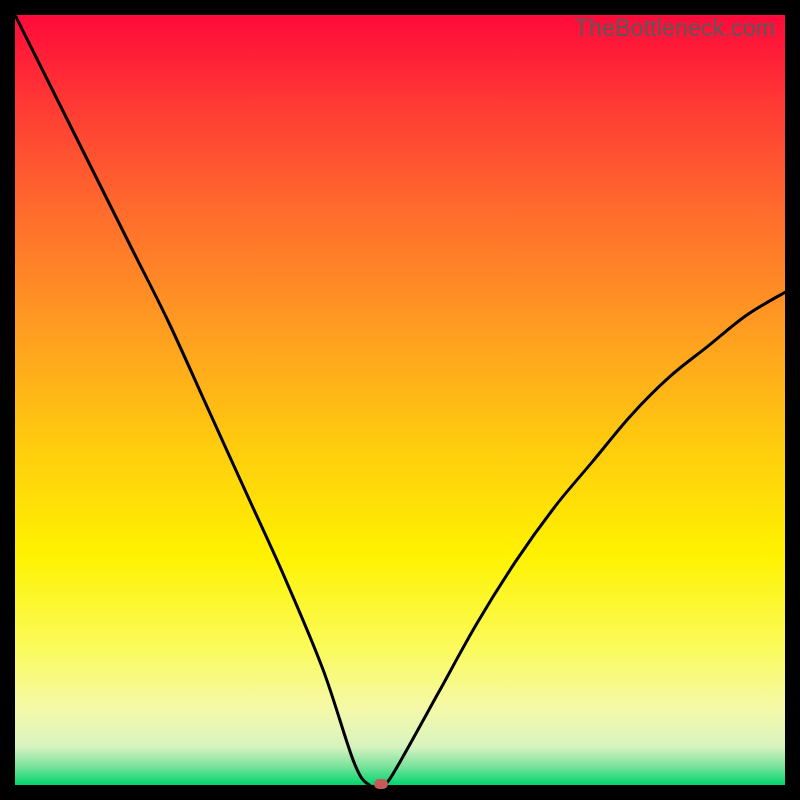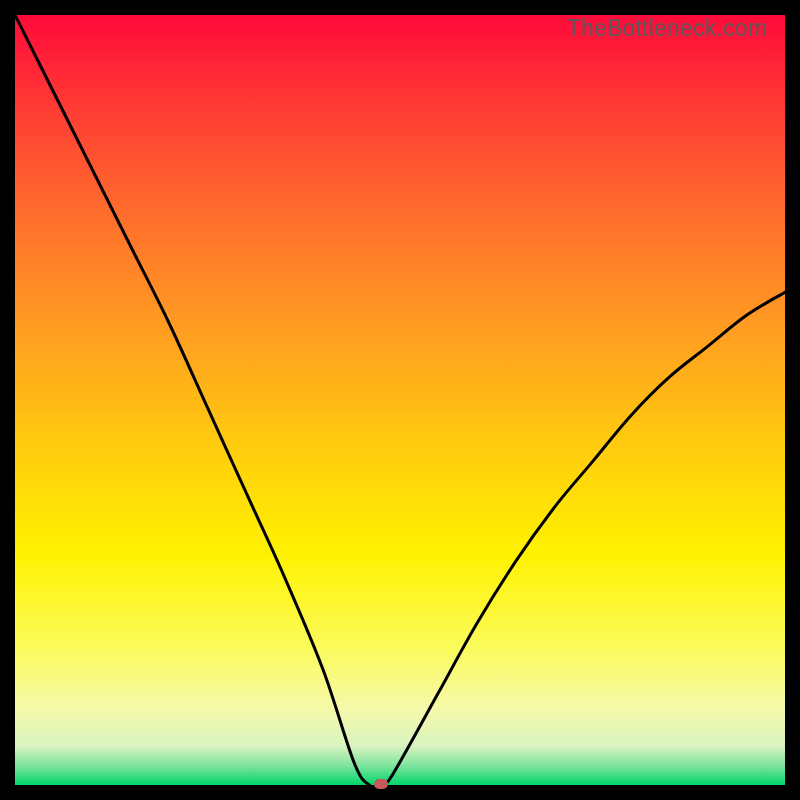--- a/index.html
+++ b/index.html
@@ -26,21 +26,21 @@
       #fbfb5a 82%,
       #f5f9a8 90%,
       #d8f3c0 95%,
       #7de39e 97.5%,
       #00d66b 100%
     );
   }
   .watermark {
     position: absolute;
     top: 0px;
-    right: 18px;
+    right: 10px;
     font-family: Arial, Helvetica, sans-serif;
     font-size: 23px;
     font-weight: 400;
     color: #58595b;
     letter-spacing: 0.2px;
   }
   svg.curve {
     position: absolute;
     left: 0; top: 0;
     width: 770px;

